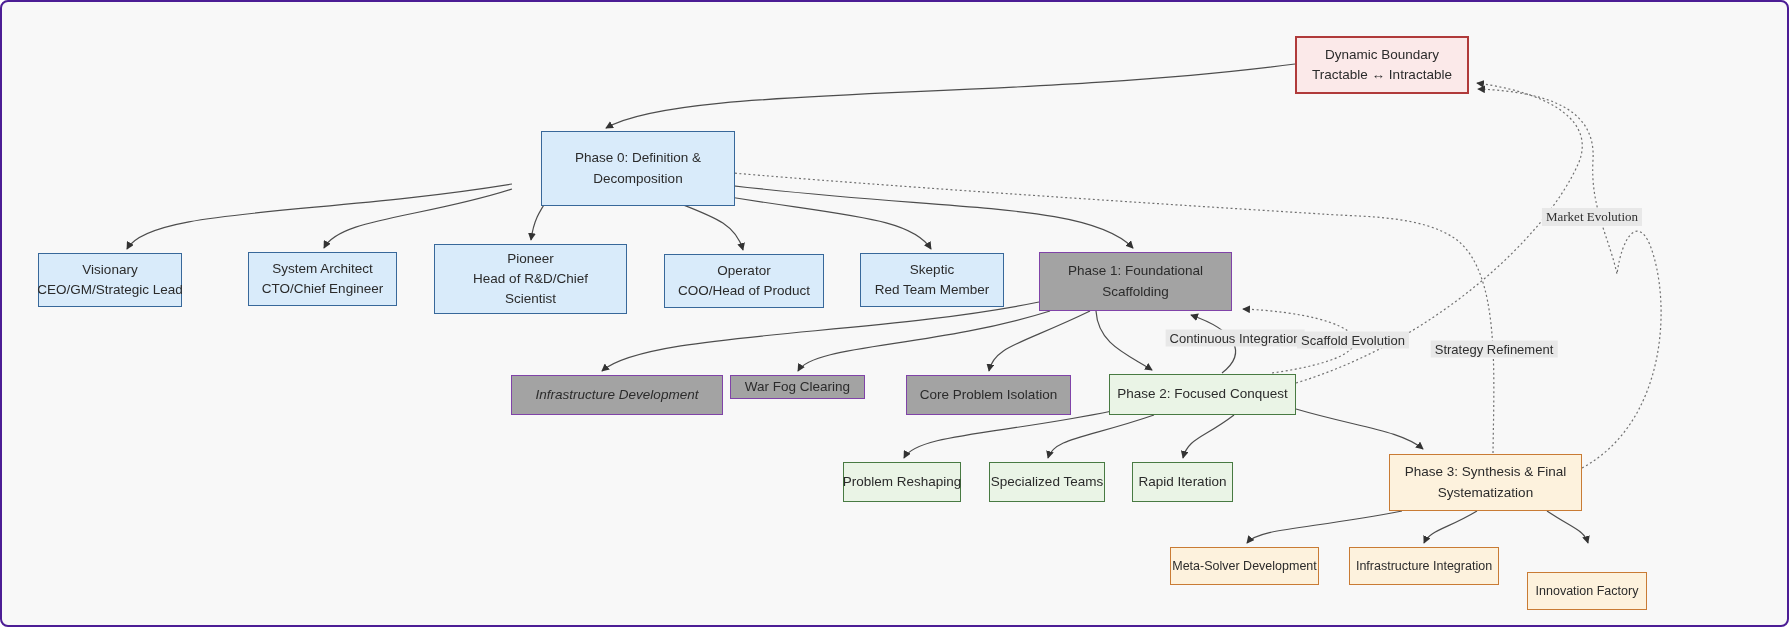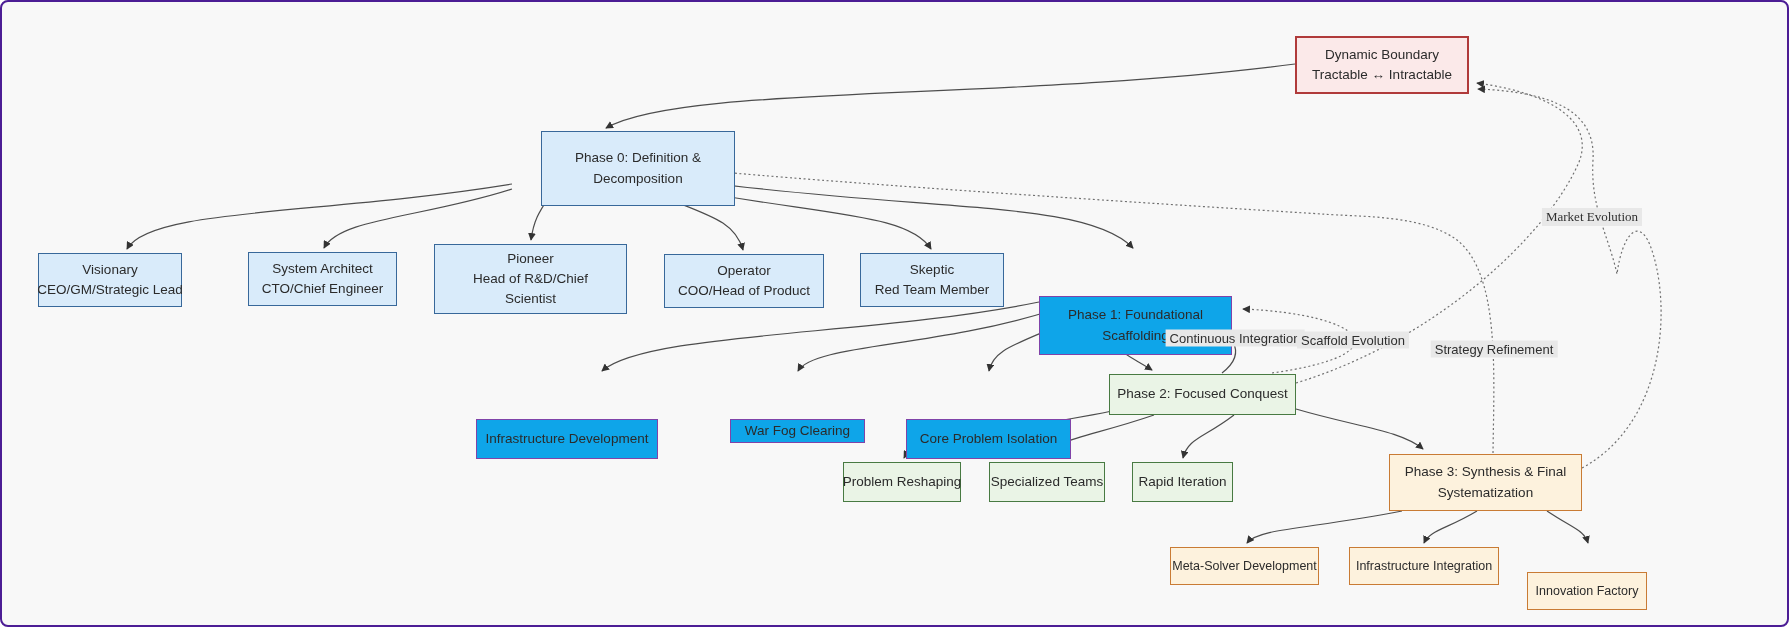--- a/index.html
+++ b/index.html
@@ -28,21 +28,21 @@
     justify-content: center;
     text-align: center;
     font-size: 13.5px;
     line-height: 1.5;
     color: #2b2b2b;
     padding: 2px 4px;
   }
   .node span { display: block; white-space: nowrap; }
   .blue   { background: #d9ebfa; border: 1.6px solid #38689a; }
   .red    { background: #fbe9e9; border: 2.2px solid #b03a3a; }
-  .purple { background: #0ea5e9; border: 1.6px solid #8043a8; margin-top: 44px; }
+  .purple { background: #a3a3a3; border: 1.6px solid #8043a8; }
   .green  { background: #eaf4e6; border: 1.6px solid #487a42; }
   .orange { background: #fdf2dd; border: 1.6px solid #c97b34; }
   .edge-label {
     position: absolute;
     transform: translate(-50%, -50%);
     background: #e8e8e8;
     color: #2f2f2f;
     font-size: 13px;
     padding: 1px 4px;
     white-space: nowrap;
@@ -126,21 +126,21 @@
   <div class="node blue" style="left:858px; top:251px; width:144px; height:54px;">
     <span>Skeptic</span>
     <span>Red Team Member</span>
   </div>
 
   <div class="node purple" style="left:1037px; top:250px; width:193px; height:59px;">
     <span>Phase 1: Foundational</span>
     <span>Scaffolding</span>
   </div>
 
-  <div class="node purple" style="left:474px; top:373px; width:182px; height:40px;">
+  <div class="node purple" style="left:509px; top:373px; width:212px; height:40px;font-style:italic;">
     <span>Infrastructure Development</span>
   </div>
 
   <div class="node purple" style="left:728px; top:373px; width:135px; height:24px;">
     <span>War Fog Clearing</span>
   </div>
 
   <div class="node purple" style="left:904px; top:373px; width:165px; height:40px;">
     <span>Core Problem Isolation</span>
   </div>

